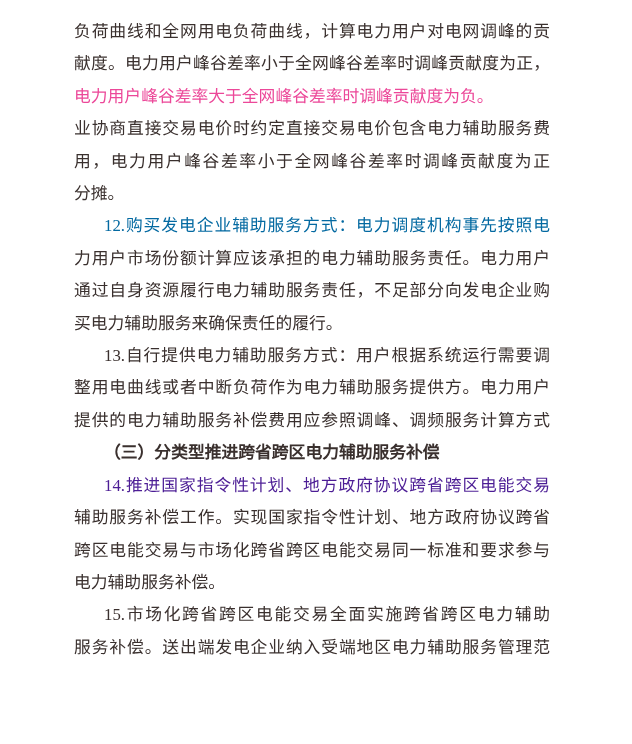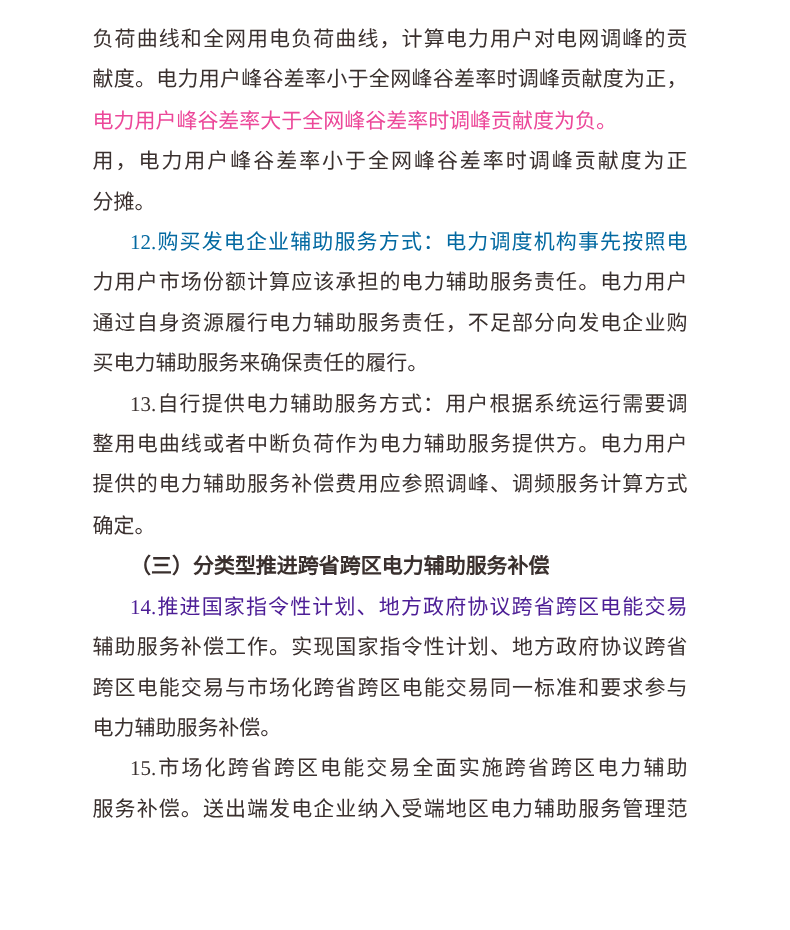--- a/index.html
+++ b/index.html
@@ -49,34 +49,34 @@
 <body style="background: rgb(255, 255, 255);">
 
 <div class="page">
   <div class="doc-body">
       <div class="para">
         <div class="line" style="color: rgb(58, 48, 46);">负荷曲线和全网用电负荷曲线，计算电力用户对电网调峰的贡</div>
         <div class="line" style="color: rgb(58, 48, 46);">献度。电力用户峰谷差率小于全网峰谷差率时调峰贡献度为正，</div>
         <div class="line flush" style="color: #ec4899;">电力用户峰谷差率大于全网峰谷差率时调峰贡献度为负。</div>
       </div>
       <div class="para">
+        <div class="line" style="color: rgb(58, 48, 46);">业协商直接交易电价时约定直接交易电价包含电力辅助服务费</div>
         <div class="line" style="color: rgb(58, 48, 46);">用，电力用户峰谷差率小于全网峰谷差率时调峰贡献度为正</div>
         <div class="line flush" style="color: rgb(58, 48, 46);">分摊。</div>
       </div>
       <div class="para">
         <div class="line indent" style="color: #0369a1;">12.购买发电企业辅助服务方式：电力调度机构事先按照电</div>
         <div class="line" style="color: rgb(58, 48, 46);">力用户市场份额计算应该承担的电力辅助服务责任。电力用户</div>
         <div class="line" style="color: rgb(58, 48, 46);">通过自身资源履行电力辅助服务责任，不足部分向发电企业购</div>
         <div class="line flush" style="color: rgb(58, 48, 46);">买电力辅助服务来确保责任的履行。</div>
       </div>
       <div class="para">
         <div class="line indent" style="color: rgb(58, 48, 46);">13.自行提供电力辅助服务方式：用户根据系统运行需要调</div>
         <div class="line" style="color: rgb(58, 48, 46);">整用电曲线或者中断负荷作为电力辅助服务提供方。电力用户</div>
         <div class="line" style="color: rgb(58, 48, 46);">提供的电力辅助服务补偿费用应参照调峰、调频服务计算方式</div>
-        <div class="line flush" style="color: rgb(58, 48, 46);">确定。</div>
       </div>
       <div class="para heading">
         <div class="line flush indent" style="color: rgb(58, 48, 46);">（三）分类型推进跨省跨区电力辅助服务补偿</div>
       </div>
       <div class="para">
         <div class="line indent" style="color: #4c1d95;">14.推进国家指令性计划、地方政府协议跨省跨区电能交易</div>
         <div class="line" style="color: rgb(58, 48, 46);">辅助服务补偿工作。实现国家指令性计划、地方政府协议跨省</div>
         <div class="line" style="color: rgb(58, 48, 46);">跨区电能交易与市场化跨省跨区电能交易同一标准和要求参与</div>
         <div class="line flush" style="color: rgb(58, 48, 46);">电力辅助服务补偿。</div>
       </div>

